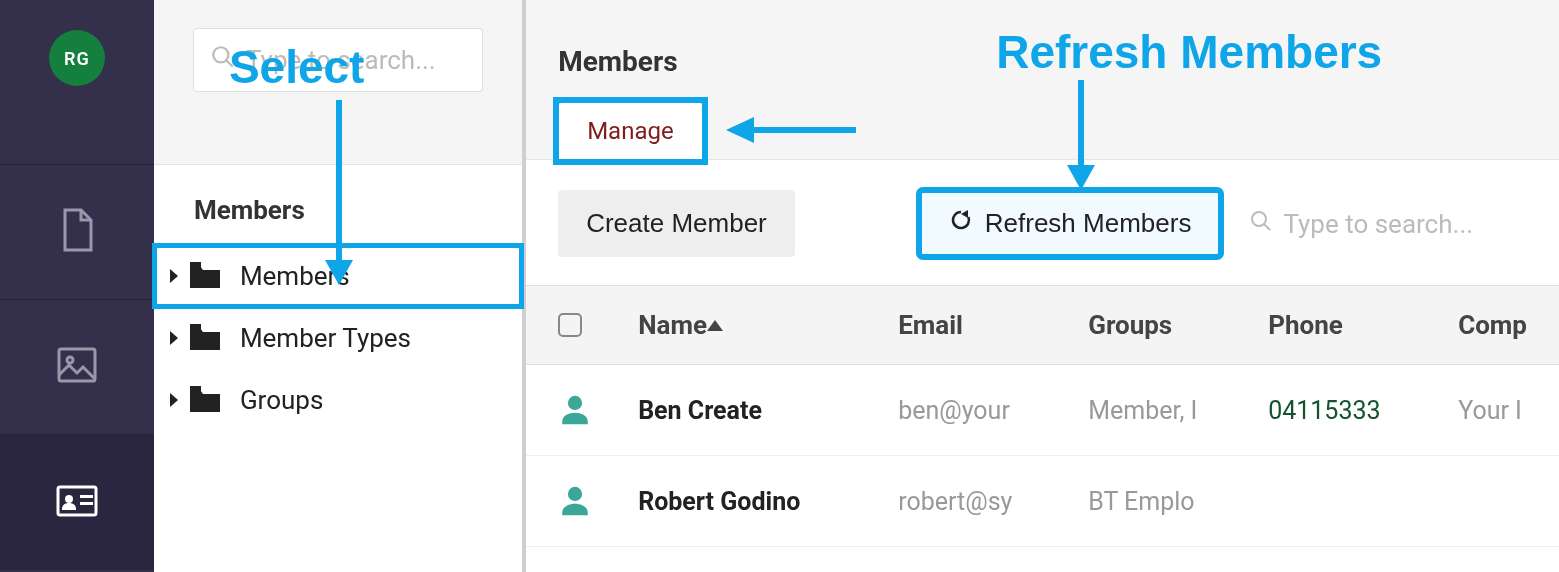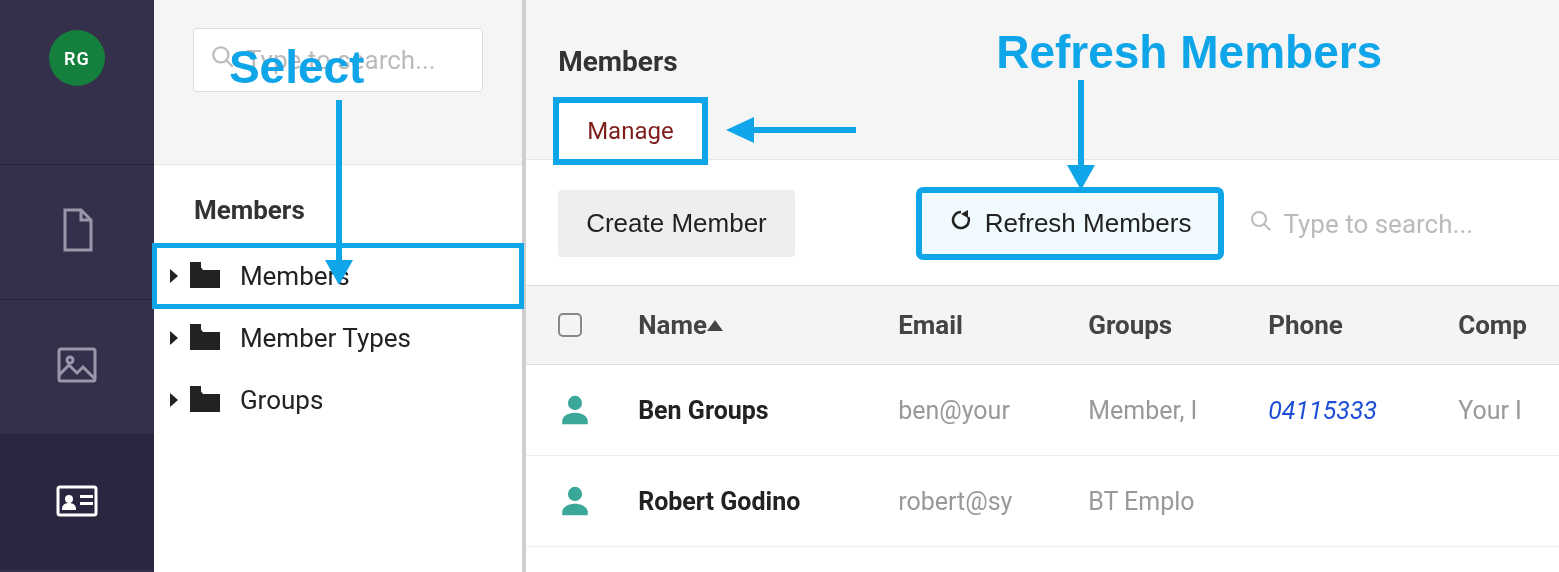--- a/index.html
+++ b/index.html
@@ -216,21 +216,21 @@
     align-items: center;
     border-bottom: 1px solid #eee;
     font-size: 25px;
     white-space: nowrap;
     overflow: hidden;
   }
   .table-row .col-check { width:80px; }
   .table-row .person-icon svg{ width:34px; height:34px; }
   .table-row .col-name { font-weight:700; color:#222; }
   .table-row .muted { color:#999; overflow:hidden; text-overflow:clip; }
-  .table-row .col-phone { color:#1d4ed8;font-style:italic; }
+  .table-row .col-phone { color:#14532d; }
 
   
   .annot {
     position: absolute;
     color: #0ea5e9;
     font-size: 46px;
     font-weight: 700;
     pointer-events: none;
     font-family: "Segoe UI", Arial, sans-serif;
   }
@@ -377,21 +377,21 @@
         <div class="col-phone">Phone</div>
         <div class="col-comp">Comp</div>
       </div>
 
       <div class="table-row">
         <div class="col-check person-icon">
           <svg viewBox="0 0 24 24">
               <path fill="#3aa799" d="M12 12a5 5 0 1 0-5-5 5 5 0 0 0 5 5zm0 2c-4 0-9 2-9 6v2h18v-2c0-4-5-6-9-6z"></path>
             </svg>
         </div>
-        <div class="col-name">Ben Groups</div>
+        <div class="col-name">Ben Create</div>
         <div class="col-email muted">ben@your</div>
         <div class="col-groups muted">Member, I</div>
         <div class="col-phone">04115333</div>
         <div class="col-comp muted">Your I</div>
       </div>
 
       <div class="table-row">
         <div class="col-check person-icon">
           <svg viewBox="0 0 24 24">
               <path fill="#3aa799" d="M12 12a5 5 0 1 0-5-5 5 5 0 0 0 5 5zm0 2c-4 0-9 2-9 6v2h18v-2c0-4-5-6-9-6z"></path>

